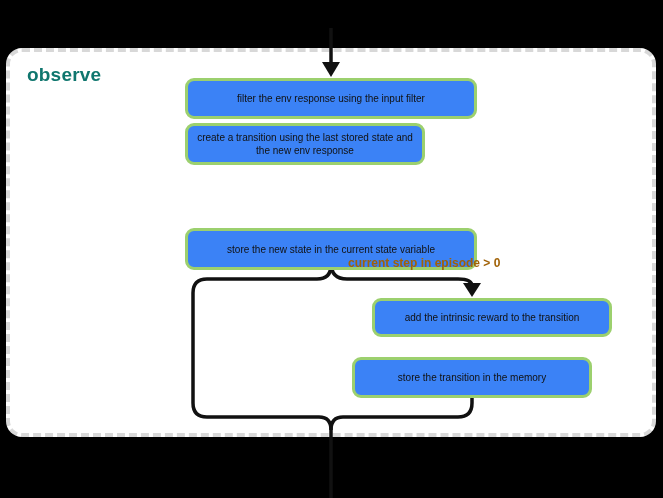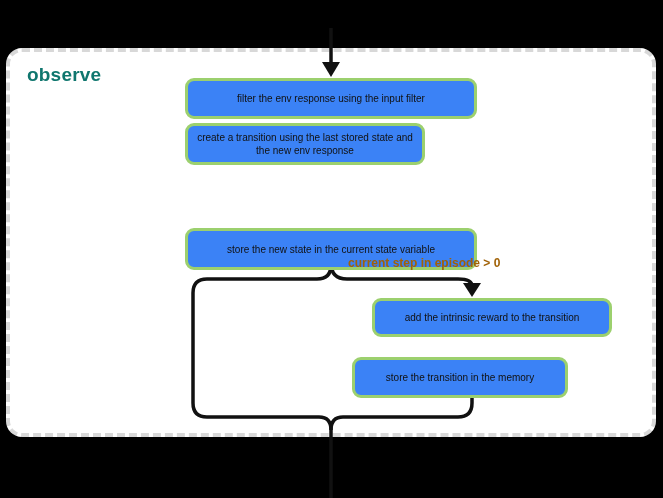--- a/index.html
+++ b/index.html
@@ -49,21 +49,21 @@
     font-size: 10px;
     line-height: 1.3;
     color: #111111;
     padding: 2px 8px;
     z-index: 2;
   }
   .step-1 { left: 185px; top: 78px;  width: 292px; height: 41px; }
   .step-2 { left: 185px; top: 123px; width: 240px; height: 42px; }
   .step-3 { left: 185px; top: 196px; width: 292px; height: 42px; margin-top: 32px; }
   .step-4 { left: 352px; top: 298px; width: 240px; height: 39px; margin-left: 20px; }
-  .step-5 { left: 352px; top: 357px; width: 216px; height: 41px; }
+  .step-5 { left: 352px; top: 357px; width: 240px; height: 41px; }
   .condition-label {
     position: absolute;
     left: 348px; top: 256px;
     font-size: 12px;
     font-weight: bold;
     color: #a16207;
     z-index: 3;
     white-space: nowrap;
   }
 </style>

